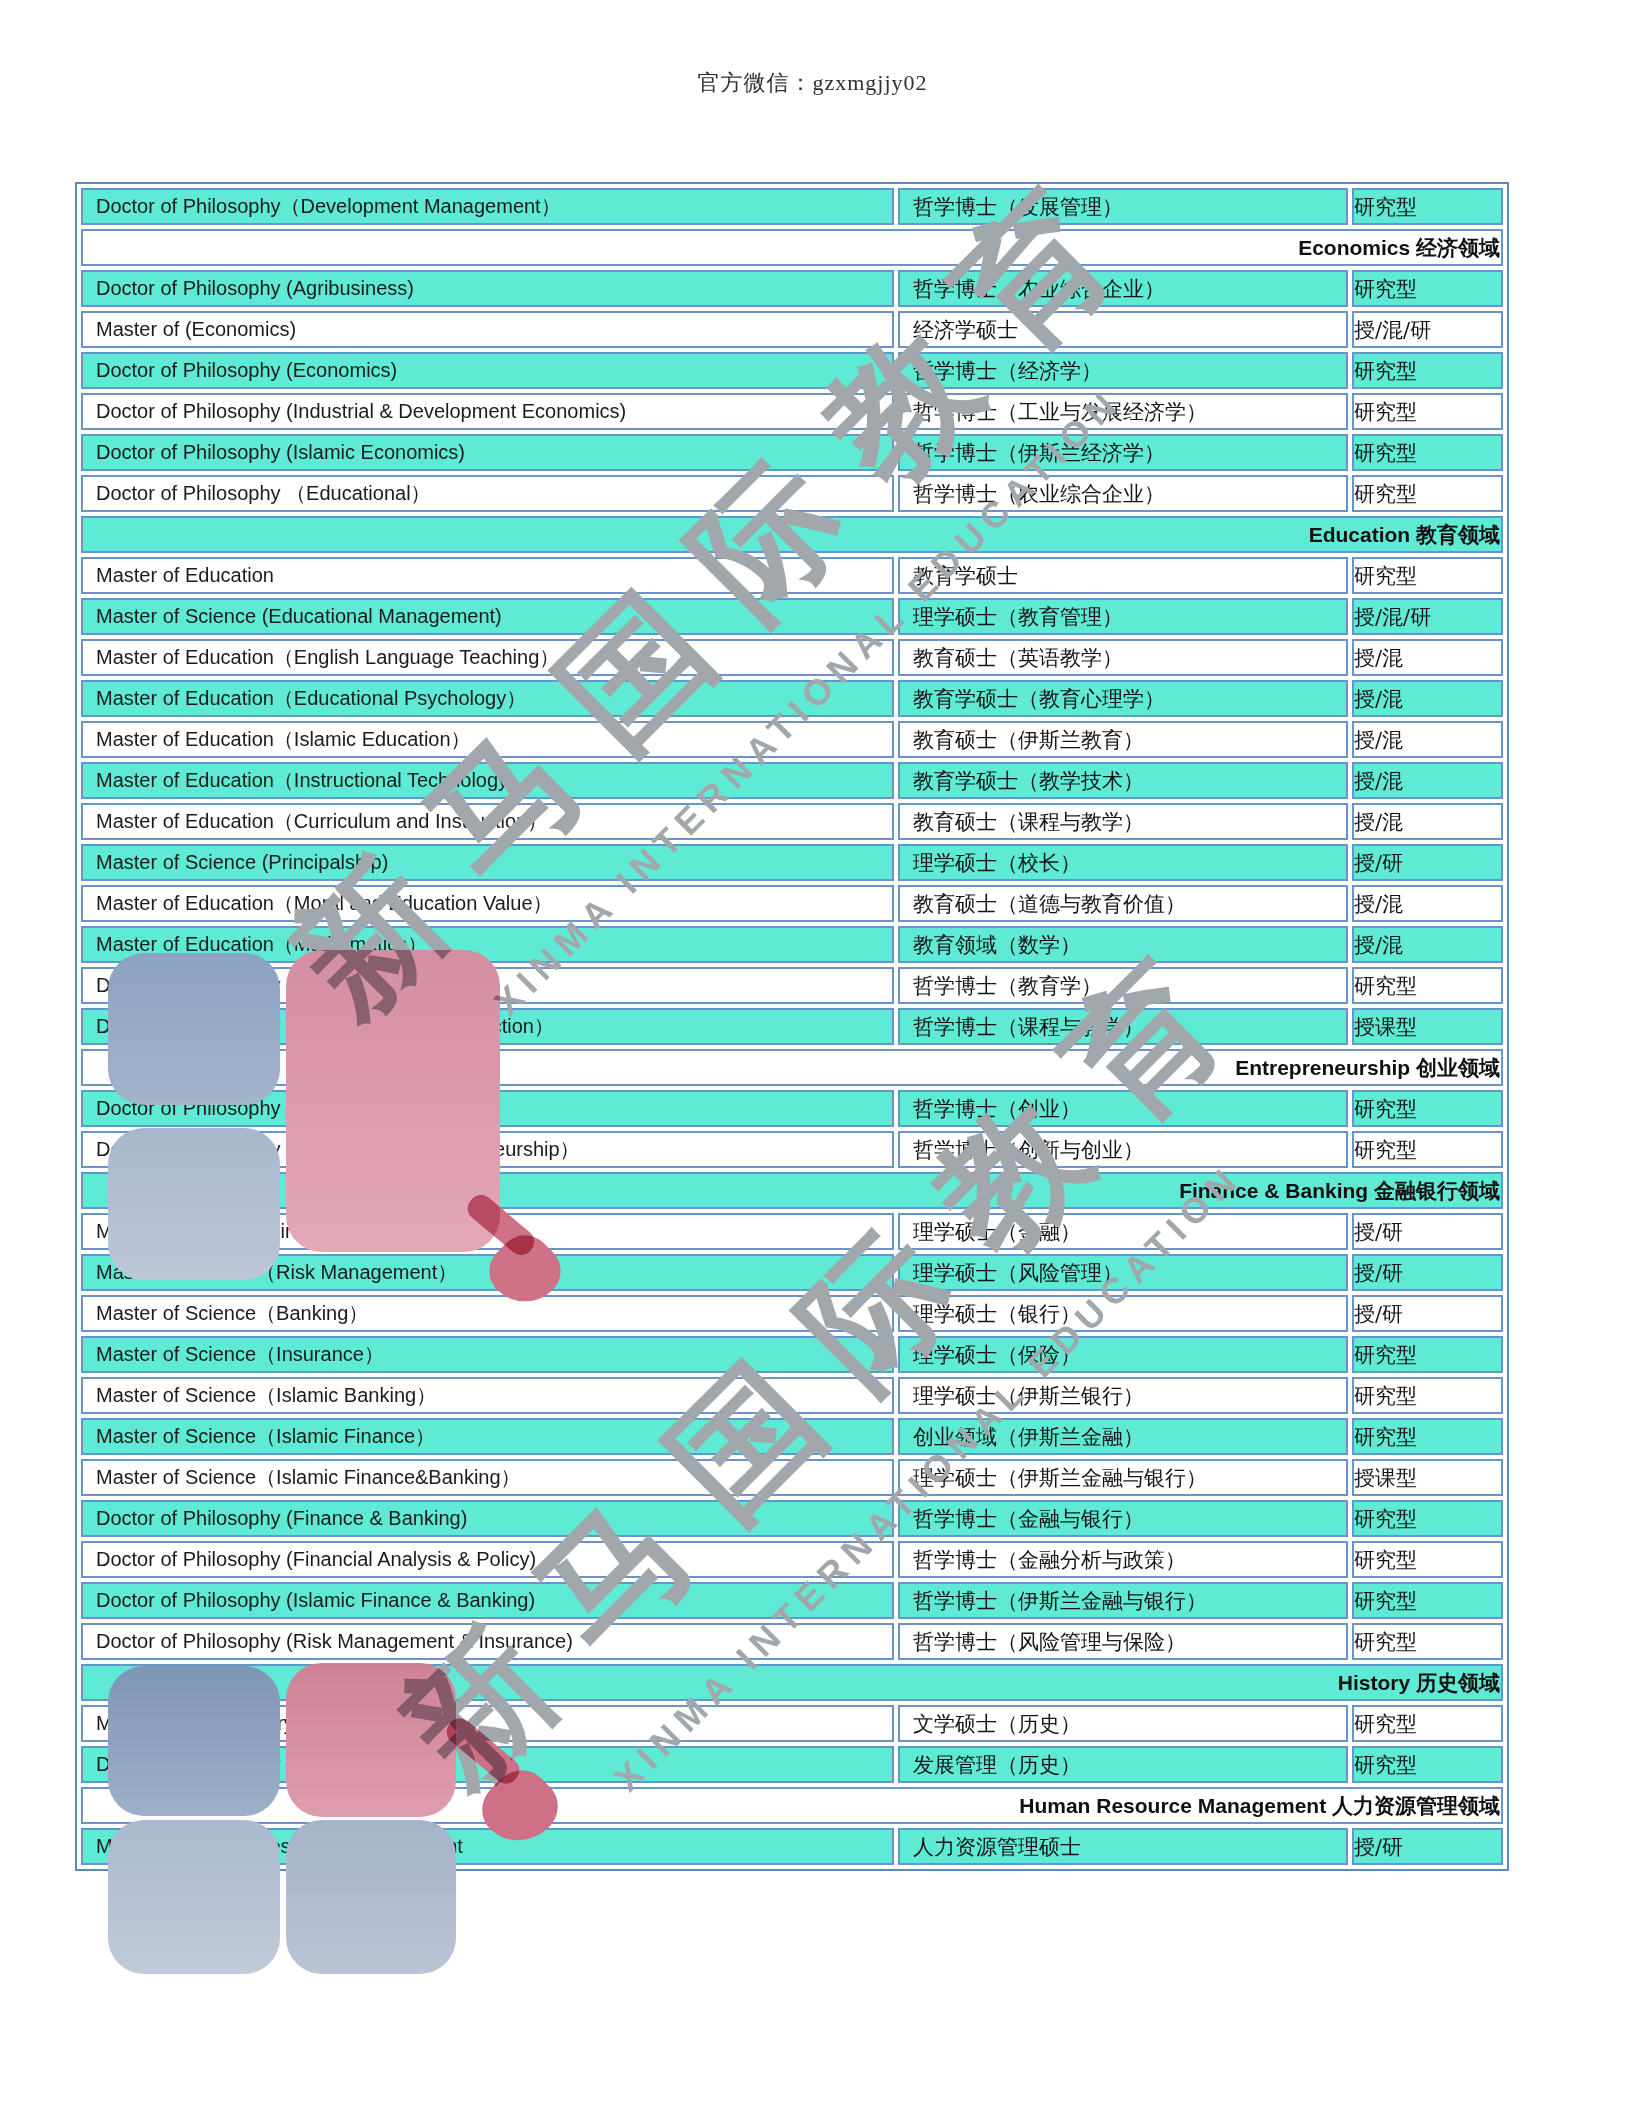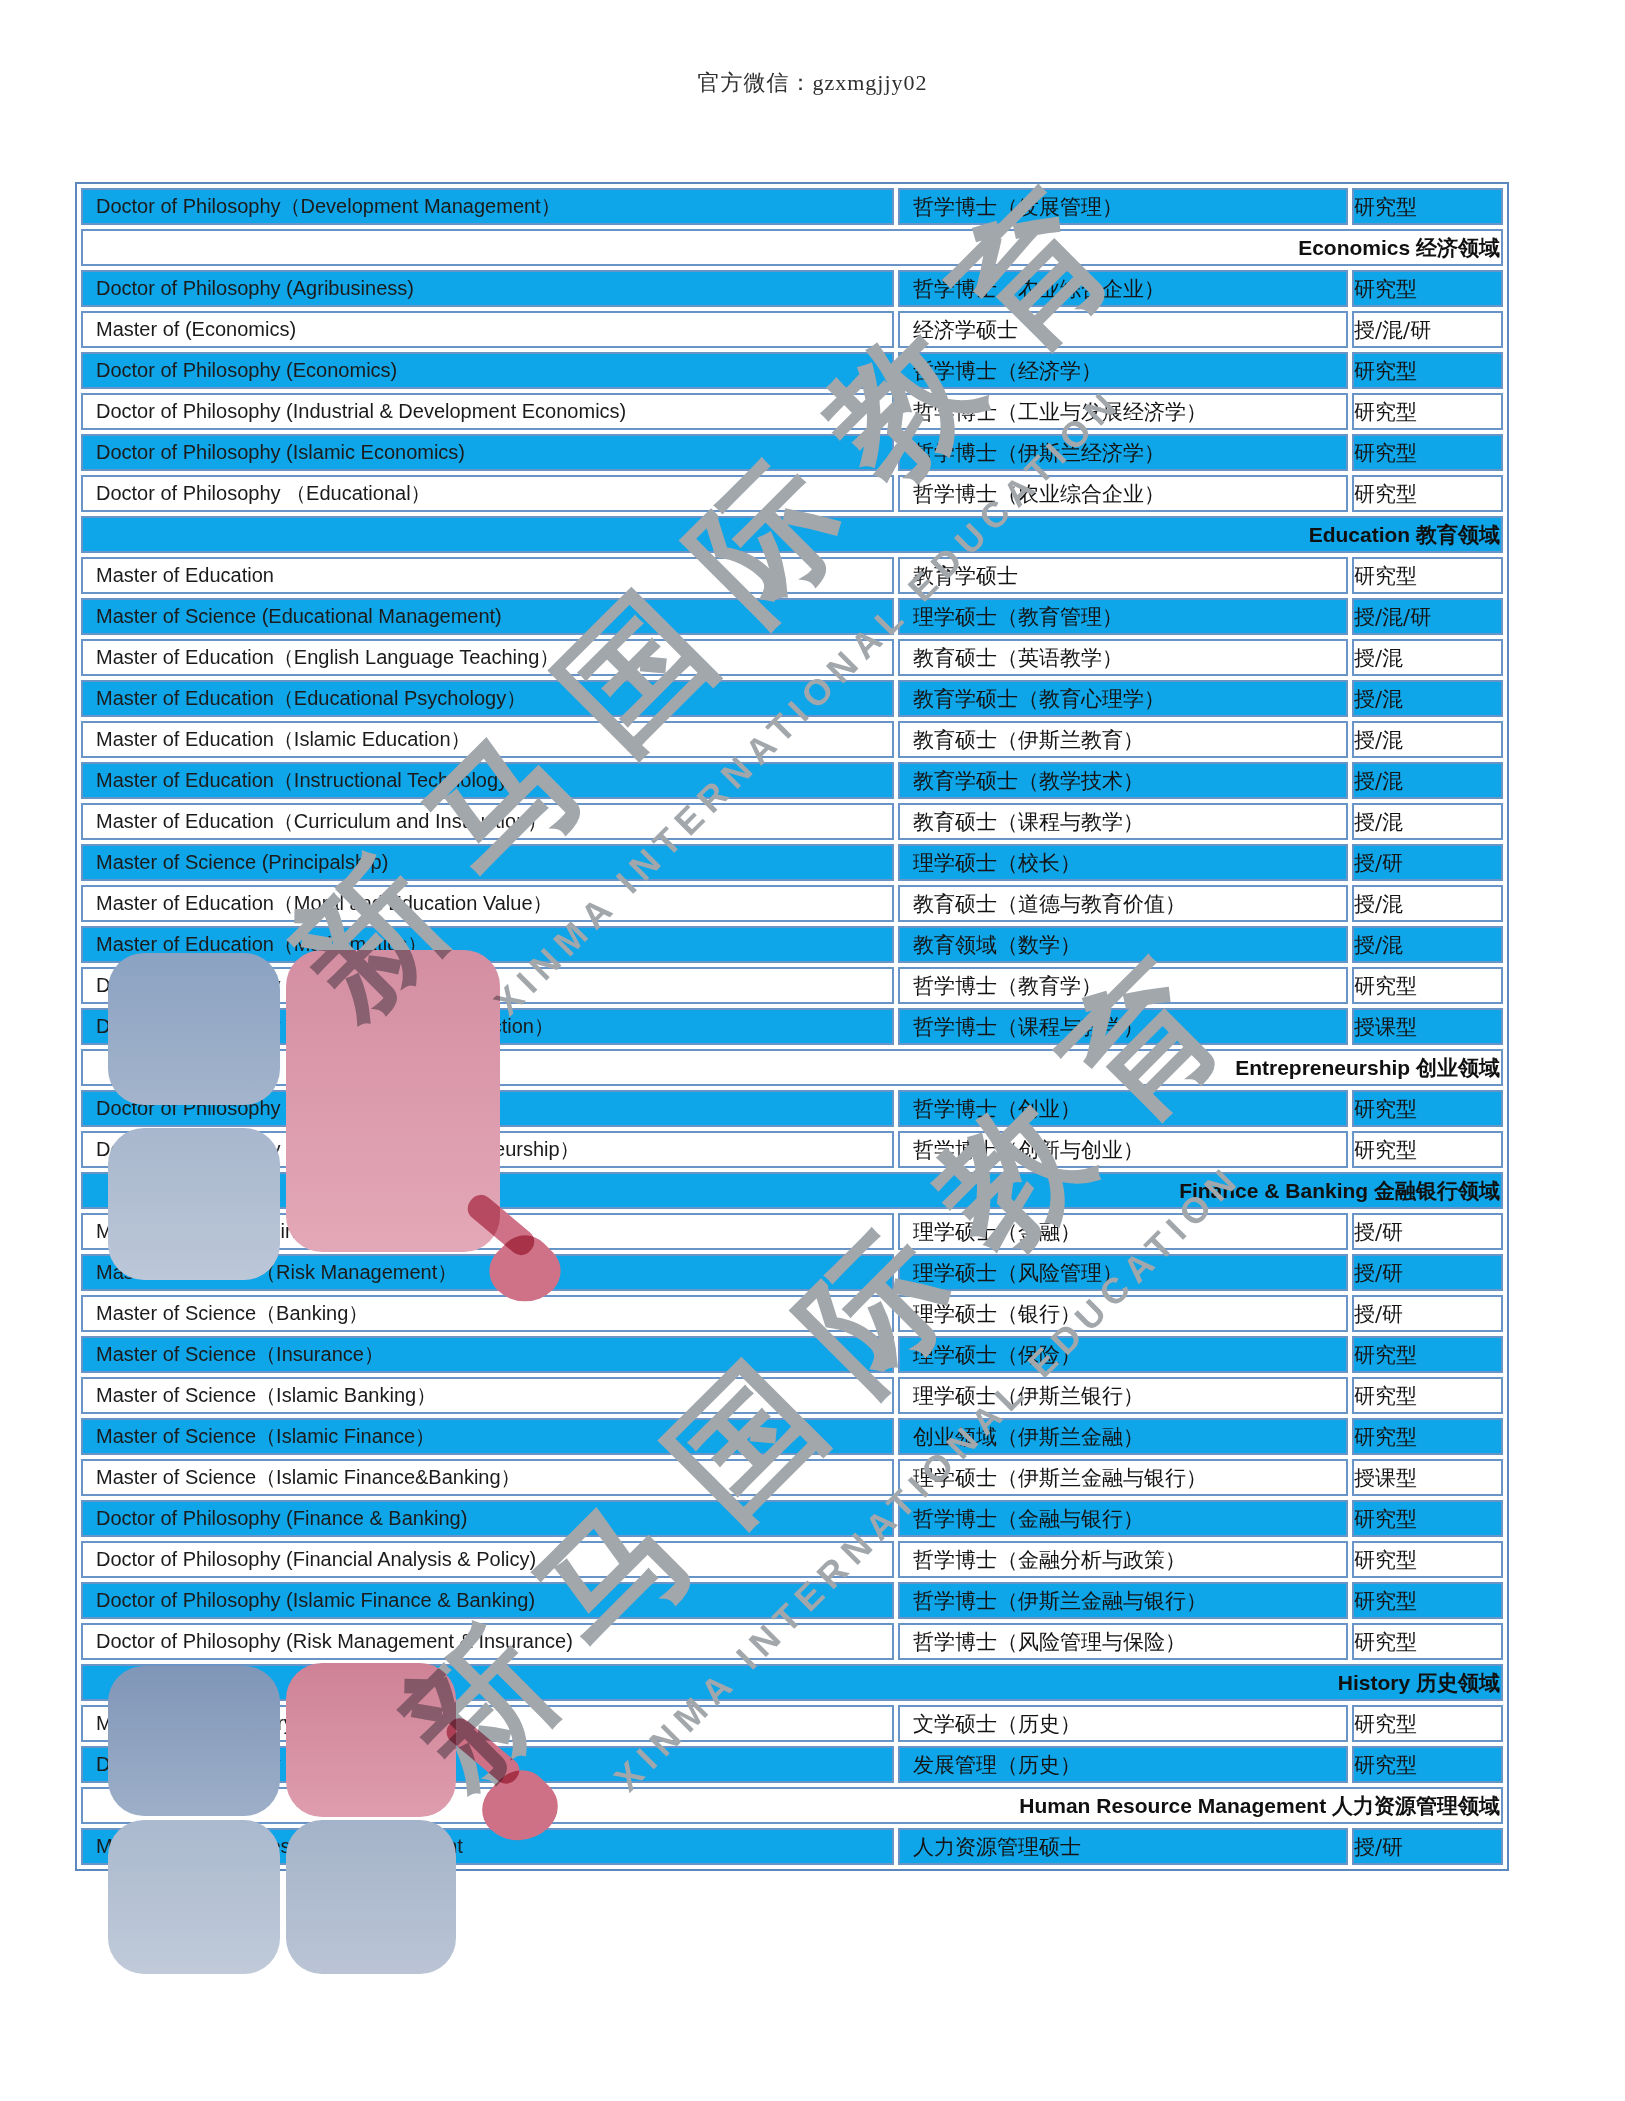--- a/index.html
+++ b/index.html
@@ -27,21 +27,21 @@
     table-layout:fixed;
   }
   table.programs td {
     box-sizing:border-box;
     border:2px solid #6994c7;
     height:37px;
     vertical-align:middle;
     overflow:hidden;
     white-space:nowrap;
   }
-  tr.blue  td { background:#0ea5e9; }
+  tr.blue  td { background:#5eead4; }
   tr.white td { background:#ffffff; }
   td.en   { font-size:20px; padding:0 6px 0 13px; color:#1b1b1b; }
   td.zh   { font-family:Liberation Serif, serif; font-size:21px; padding:0 4px 0 13px; color:#141414; }
   td.mode { font-family:"DejaVu Serif","Liberation Serif",serif; font-size:21px; text-align:left; color:#141414; padding:0; }
   td.section {
     text-align:right; font-weight:bold; font-size:21px; color:#101010;
     font-family:"Liberation Sans", sans-serif;
   }
   
   .overlay { position:absolute; inset:0; z-index:5; pointer-events:none; }

